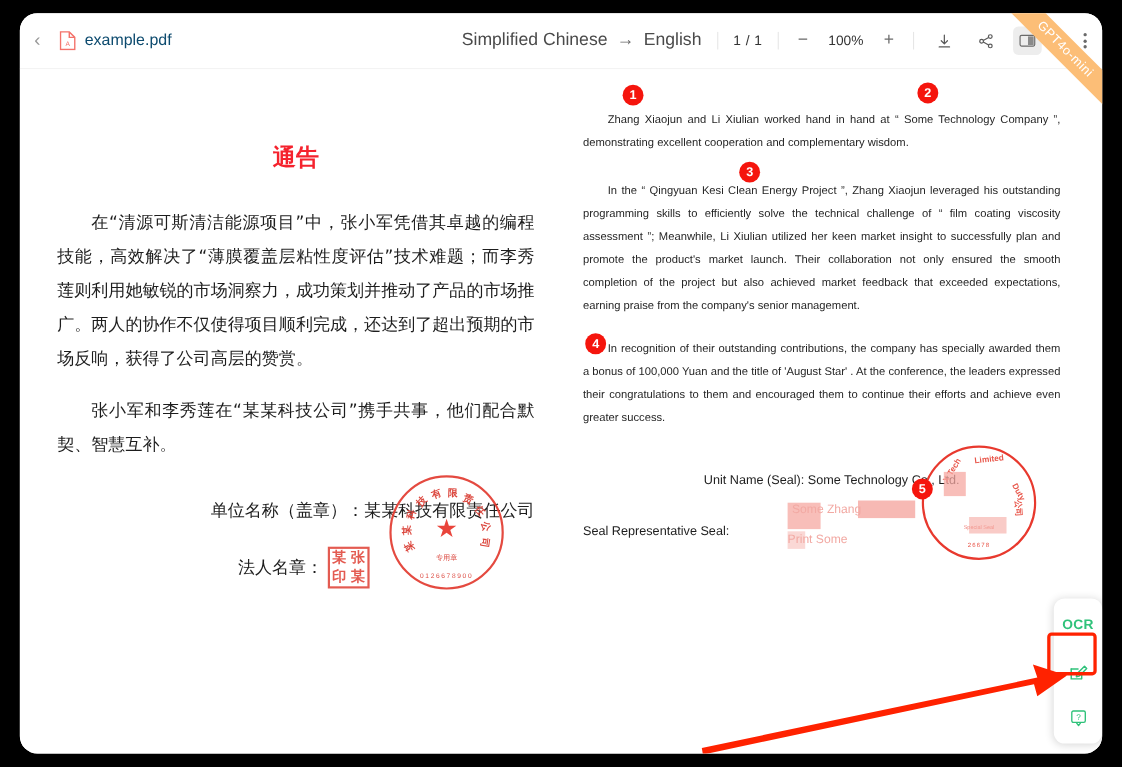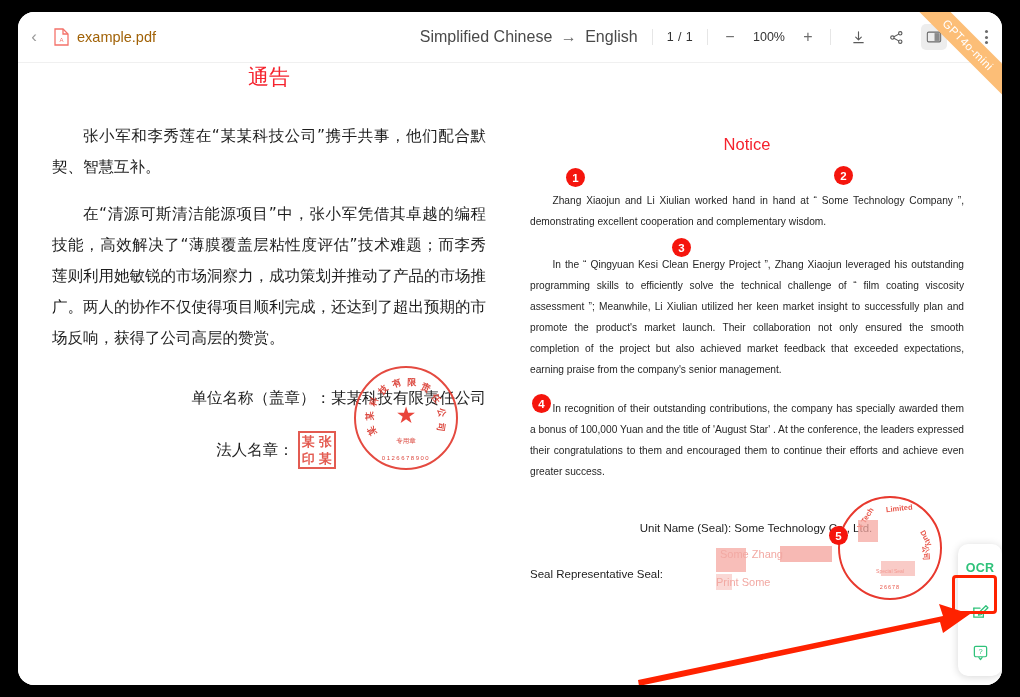--- a/index.html
+++ b/index.html
@@ -16,21 +16,21 @@
     position:relative;height:50px;display:flex;align-items:center;
     border-bottom:1px solid #f0f0f0;background:#fff;
   }
   .back-btn{
     width:28px;margin-left:2px;display:flex;align-items:center;justify-content:center;
     color:#9a9a9a;font-size:17px;cursor:pointer;
   }
   .file-chip{display:flex;align-items:center;gap:8px;margin-left:6px;}
   .pdf-icon{width:15px;height:18px;position:relative;}
   .pdf-icon svg{display:block;}
-  .file-name{font-size:14.5px;color:#a16207;}
+  .file-name{font-size:14.5px;color:#0c4a6e;}
   .hdr-right{
     position:absolute;right:0;top:0;height:50px;display:flex;align-items:center;
     gap:0px;padding-right:6px;
   }
   .lang-pair{font-size:16px;color:#4a4a4a;white-space:nowrap;}
   .lang-pair .arrow{margin:0 4px;color:#6a6a6a;}
   .sep{width:1px;height:16px;background:#e6e6e6;margin:0 14px;}
   .pageno{font-size:12.5px;color:#333;letter-spacing:.4px;}
   .zoomgrp{display:flex;align-items:center;gap:14px;}
   .zoom-btn{
@@ -54,22 +54,22 @@
     position:absolute;right:-46px;top:22px;width:160px;transform:rotate(45deg);
     background:#fcbe77;color:#fff;text-align:center;font-size:11.5px;
     padding:5px 0;letter-spacing:.5px;z-index:6;
   }
   
   .doc-area{position:relative;height:623px;display:flex;background:#fff;}
   .pane{position:relative;flex:1;padding:0 22px;box-sizing:border-box;}
   .pane-left{padding-left:34px;padding-right:18px;}
   .pane-right{padding-left:26px;padding-right:38px;}
   .title-cn{
-    text-align:center;color:#f5222d;font-size:21px;
-    font-family:"DejaVu Sans","Liberation Sans",sans-serif;font-weight:400;
+    text-align:center;color:#f5222d;font-size:21px;margin-top:66px;
+    font-family:"DejaVu Sans","Liberation Sans",sans-serif;font-weight:700;
   }
   .title-en{
     text-align:center;color:#f5222d;font-size:16.5px;margin-top:72px;font-weight:400;
   }
   .p-cn{
     color:#1d1d1d;font-size:15.5px;line-height:31px;text-indent:2em;margin:0 0 16px 0;
     font-family:"DejaVu Sans","Liberation Sans",sans-serif;text-align:justify;
   }
   .cn-block{margin-top:30px;}
   .p-en{
@@ -242,22 +242,22 @@
   </div>
 
   <div class="ribbon">GPT4o-mini</div>
 
   <div class="doc-area">
 
     <div class="pane pane-left">
       <div class="title-cn">通告</div>
 
       <div class="cn-block">
+        <p class="p-cn">在“清源可斯清洁能源项目”中，张小军凭借其卓越的编程技能，高效解决了“薄膜覆盖层粘性度评估”技术难题；而李秀莲则利用她敏锐的市场洞察力，成功策划并推动了产品的市场推广。两人的协作不仅使得项目顺利完成，还达到了超出预期的市场反响，获得了公司高层的赞赏。</p>
         <p class="p-cn">张小军和李秀莲在“某某科技公司”携手共事，他们配合默契、智慧互补。</p>
-        <p class="p-cn">在“清源可斯清洁能源项目”中，张小军凭借其卓越的编程技能，高效解决了“薄膜覆盖层粘性度评估”技术难题；而李秀莲则利用她敏锐的市场洞察力，成功策划并推动了产品的市场推广。两人的协作不仅使得项目顺利完成，还达到了超出预期的市场反响，获得了公司高层的赞赏。</p>
       </div>
 
       <div class="sig-cn">
 
         <div class="stamp-round" style="right:28px;top:-22px;">
           <div class="ring-txt">
             <span style="transform:rotate(-118deg) translate(0,-42px) rotate(0deg);">某</span>
             <span style="transform:rotate(-94deg) translate(0,-42px) rotate(0deg);">某</span>
             <span style="transform:rotate(-70deg) translate(0,-42px) rotate(0deg);">科</span>
             <span style="transform:rotate(-46deg) translate(0,-42px) rotate(0deg);">技</span>
@@ -281,21 +281,20 @@
             <b>某</b>
             <b>张</b>
             <b>印</b>
             <b>某</b>
           </span>
         </div>
       </div>
     </div>
 
     <div class="pane pane-right">
-      <div class="title-en">Notice</div>
 
       <div class="en-block" style="margin-top:36px;">
         <div style="position:relative;">
           <div class="badge" style="left:36px;top:-22px;">1</div>
           <div class="badge" style="left:304px;top:-24px;">2</div>
           <p class="p-en">Zhang Xiaojun and Li Xiulian worked hand in hand at “ Some Technology Company ”, demonstrating excellent cooperation and complementary wisdom.</p>
         </div>
 
         <div style="position:relative;margin-top:22px;">
           <div class="badge" style="left:142px;top:-16px;">3</div>

